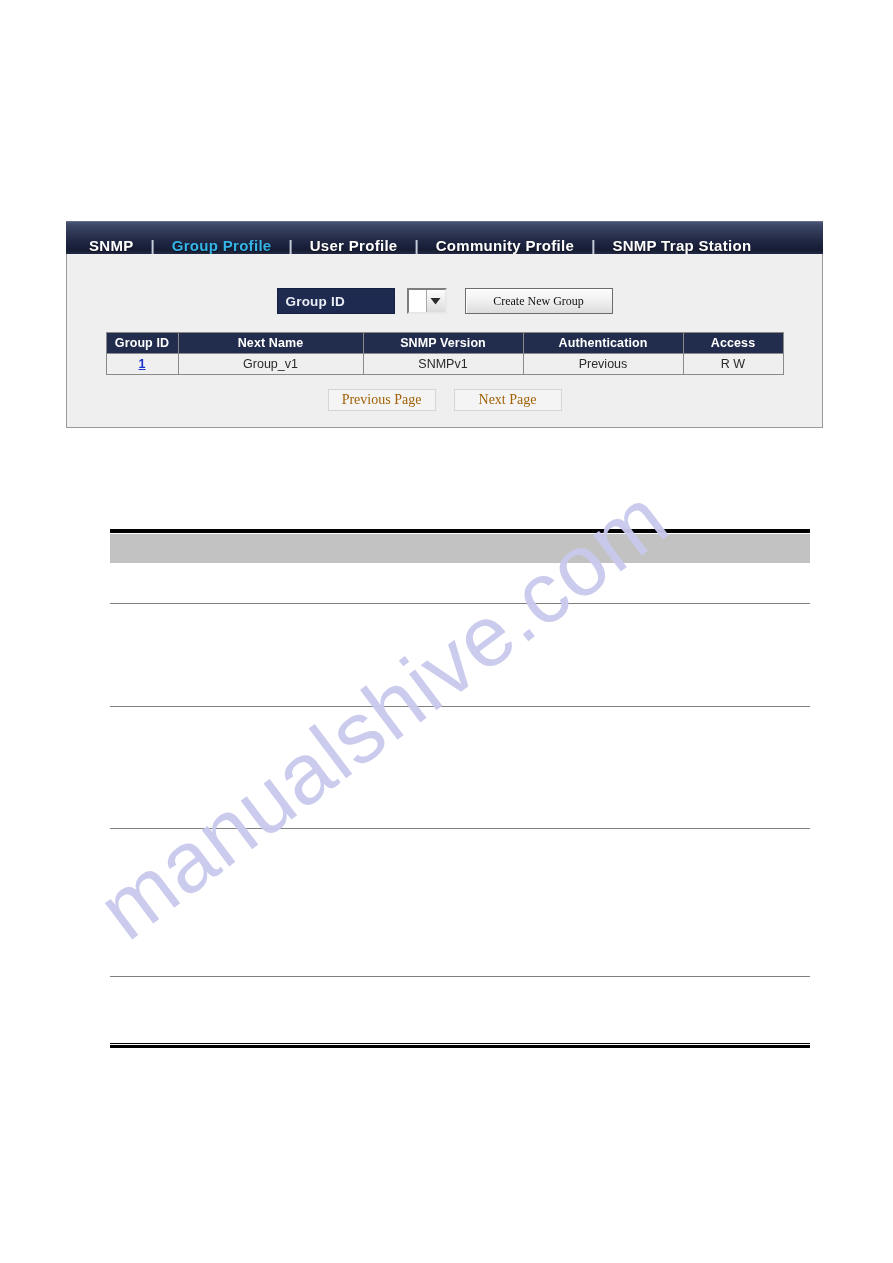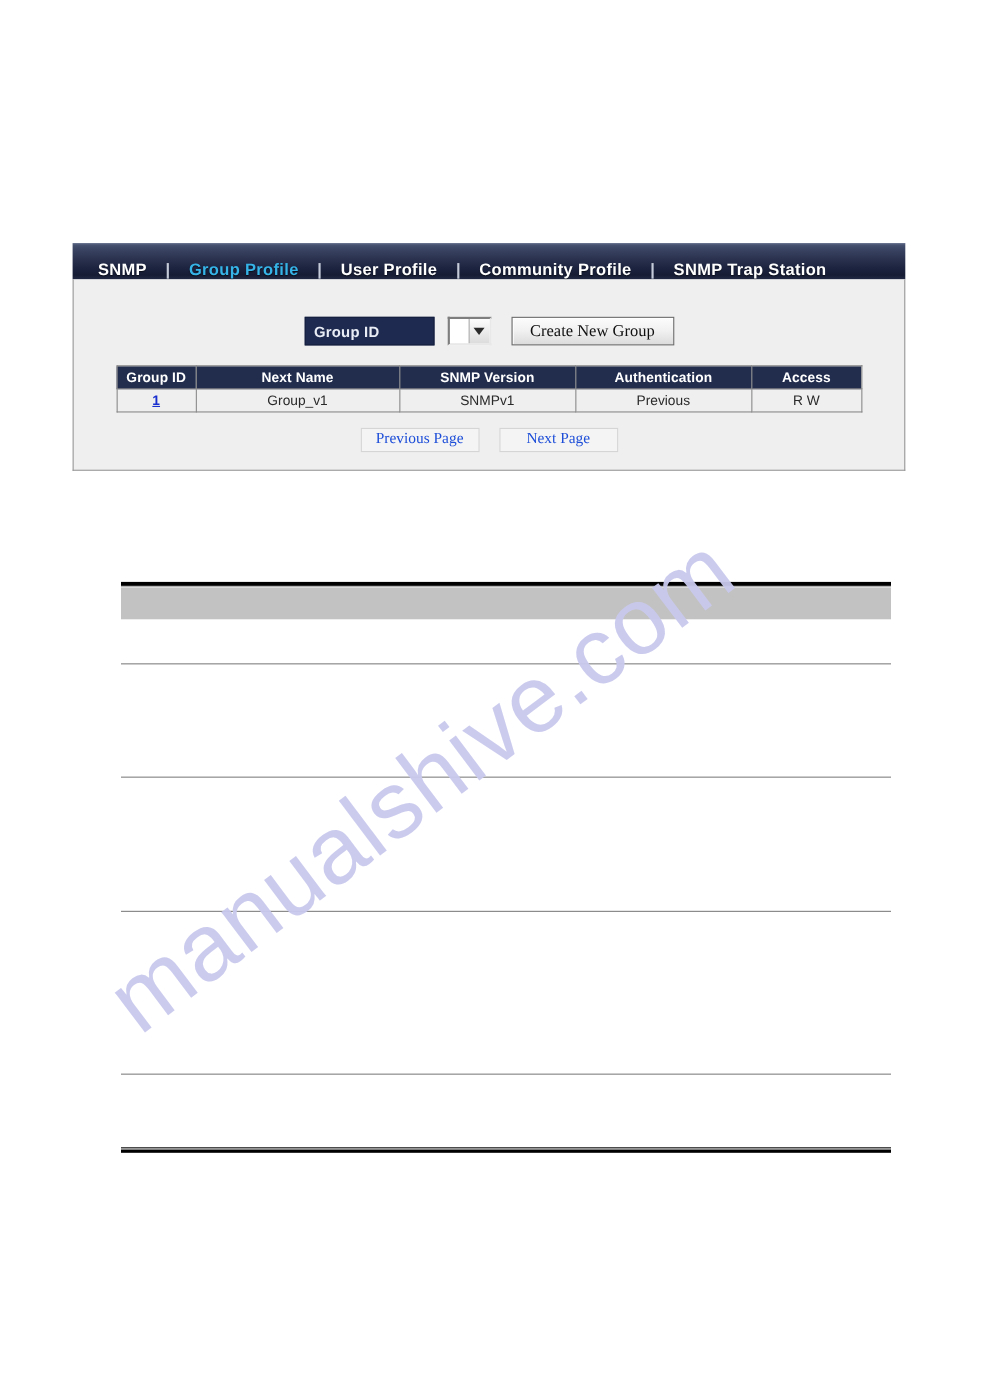--- a/index.html
+++ b/index.html
@@ -139,21 +139,21 @@
   .select-arrow-btn svg { display: block; }
 
   .btn {
     margin-left: 18px;
     height: 26px;
     min-width: 148px;
     background: linear-gradient(to bottom, #fcfcfc 0%, #f1f1f1 48%, #dcdcdc 100%);
     border: 1px solid #6d6d6d;
     box-shadow: inset 1px 1px 0 #ffffff;
     font-family: "Liberation Serif", serif;
-    font-size: 15px;
+    font-size: 12px;
     color: #111111;
     cursor: pointer;
     padding: 0 10px;
   }
 
   
   .group-table {
     border-collapse: collapse;
     margin: 18px auto 0 auto;
     width: 650px;
@@ -188,21 +188,21 @@
     display: flex;
     justify-content: center;
     gap: 18px;
     margin-top: 14px;
   }
   .pager-btn {
     min-width: 108px;
     height: 22px;
     background: #f4f4f4;
     border: 1px solid #d5d5d5;
-    color: #1d4ed8;
+    color: #a16207;
     font-family: "Liberation Serif", serif;
     font-size: 14px;
     cursor: default;
   }
 
   
   #doc-table {
     position: absolute;
     left: 110px;
     top: 529px;

